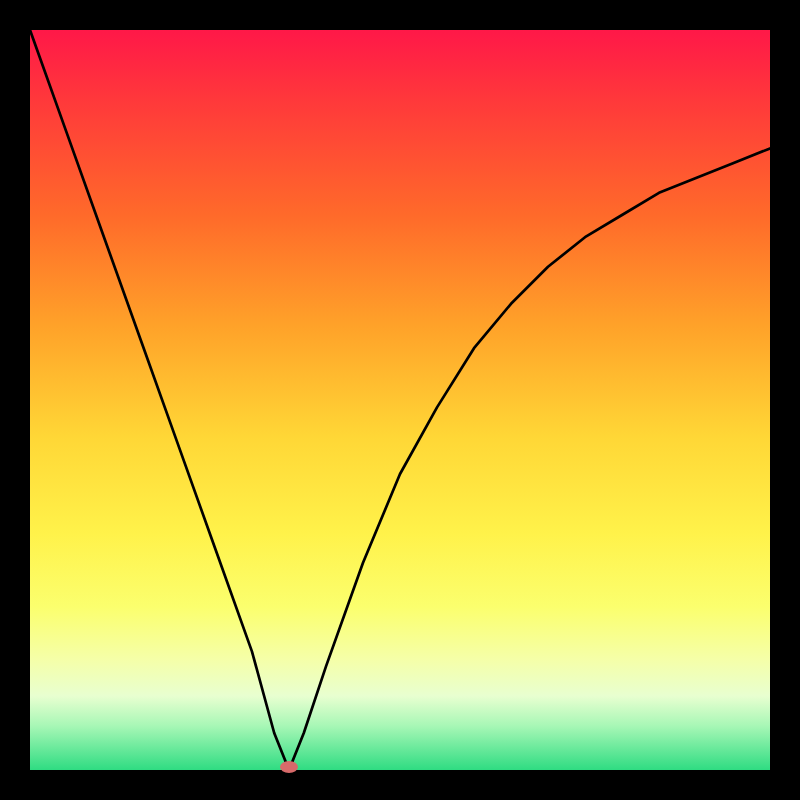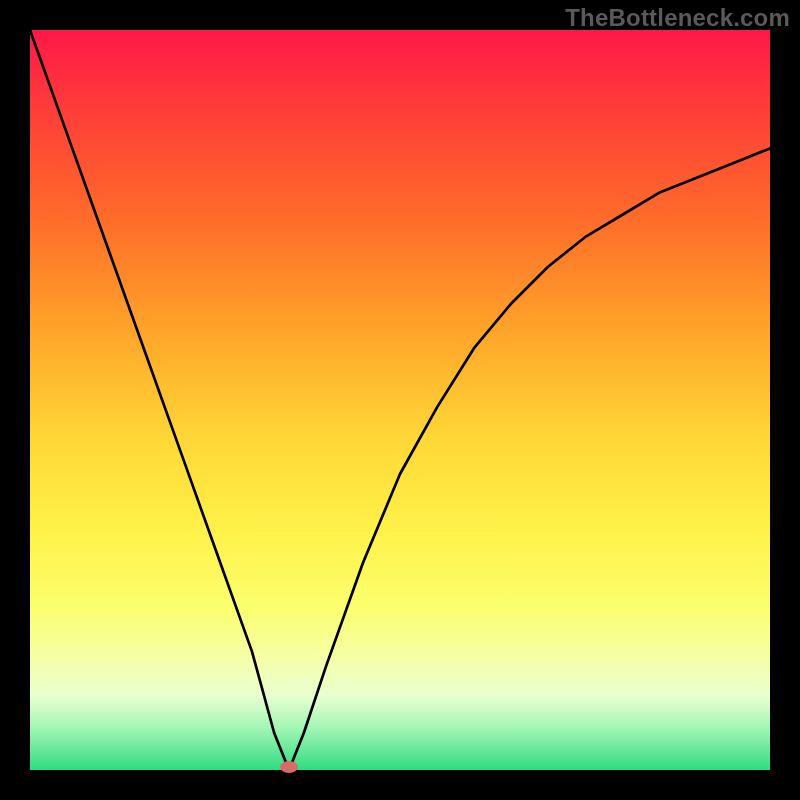--- a/index.html
+++ b/index.html
@@ -65,21 +65,20 @@
   }
   .marker {
     fill: #d86a6a;
     stroke: none;
   }
 </style>
 </head>
 <body>
 
 <div class="frame">
-  <div class="watermark">TheBottleneck.com</div>
 
   <div class="plot-area">
     <svg viewBox="0 0 740 740">
       <path class="curve" d="M0.0 0.0 L37.0 103.6 L74.0 207.2 L111.0 310.8 L148.0 414.4 L185.0 518.0 L222.0 621.6 L244.2 703.0 L259.0 740.0 L273.8 703.0 L296.0 636.4 L333.0 532.8 L370.0 444.0 L407.0 377.4 L444.0 318.2 L481.0 273.8 L518.0 236.8 L555.0 207.2 L592.0 185.0 L629.0 162.8 L666.0 148.0 L703.0 133.2 L740.0 118.4"></path>
       <ellipse class="marker" cy="737" rx="9" ry="6" cx="259.0"></ellipse>
     </svg>
   </div>
 </div>
 
 </body></html>

